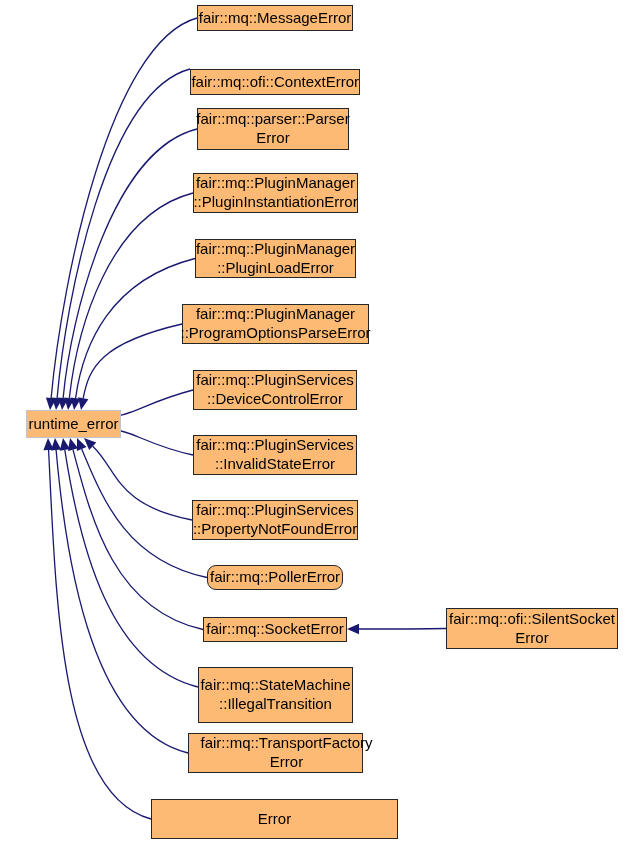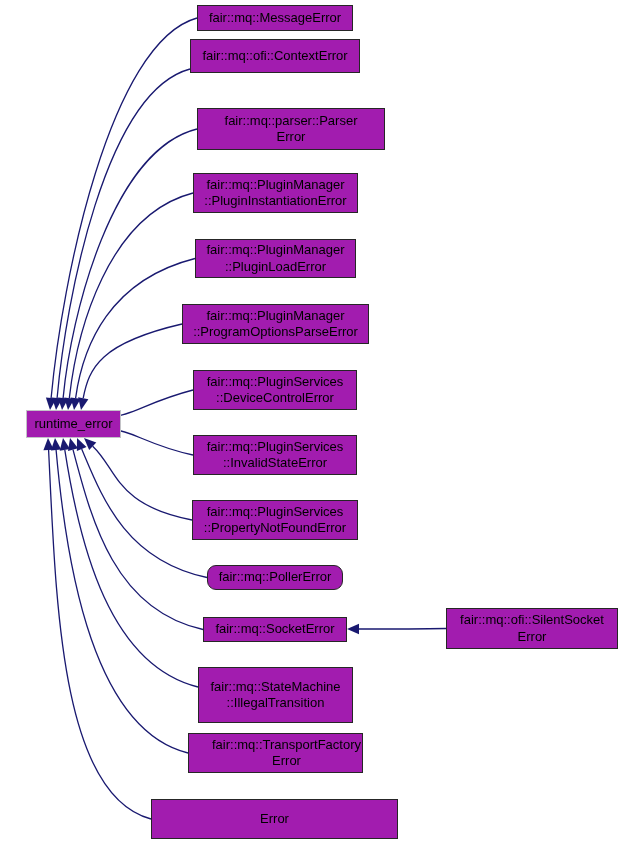--- a/index.html
+++ b/index.html
@@ -14,28 +14,28 @@
   }
   #edge-layer {
     position: absolute;
     left: 0; top: 0;
     width: 623px; height: 845px;
     pointer-events: none;
   }
   .node {
     position: absolute;
     box-sizing: border-box;
-    background: #a21caf;
+    background: #fdba74;
     border: 1.4px solid #262626;
     display: flex;
     flex-direction: column;
     justify-content: center;
     align-items: center;
     text-align: center;
-    font-size: 13px;
+    font-size: 15px;
     line-height: 1.26;
     color: #000000;
     white-space: nowrap;
     cursor: pointer;
   }
   .node.base {
     border: 1.2px solid #c3c3c7;
     cursor: default;
   }
   .node .line { display: block; }
@@ -105,24 +105,24 @@
         <path d="M 446 628.5 C 415 629 382 629 359.0 629.0" fill="none" stroke="#191970" stroke-width="1.3"></path>
         <polygon points="347,629 359.0,623.8 359.0,634.2" fill="#191970"></polygon>
       </g>
     </svg>
 <div class="node base" style="left: 6px; top: 410px; width: 95px; height: 28px; margin-left: 20px;">
       <span class="line">runtime_error</span>
     </div>
     <div class="node" style="left: 197px; top: 5px; width: 156px; height: 26px;">
       <span class="line">fair::mq::MessageError</span>
     </div>
-    <div class="node" style="left: 190px; top: 39px; width: 170px; height: 34px;">
+    <div class="node" style="left: 190px; top: 69px; width: 170px; height: 26px; align-items: flex-end;">
       <span class="line">fair::mq::ofi::ContextError</span>
     </div>
-    <div class="node" style="left: 197px; top: 108px; width: 188px; height: 42px;">
+    <div class="node" style="left: 197px; top: 108px; width: 152px; height: 42px;">
       <span class="line">fair::mq::parser::Parser</span>
       <span class="line">Error</span>
     </div>
     <div class="node" style="left: 193px; top: 173px; width: 165px; height: 40px;">
       <span class="line">fair::mq::PluginManager</span>
       <span class="line">::PluginInstantiationError</span>
     </div>
     <div class="node" style="left: 195px; top: 239px; width: 161px; height: 39px;">
       <span class="line">fair::mq::PluginManager</span>
       <span class="line">::PluginLoadError</span>

